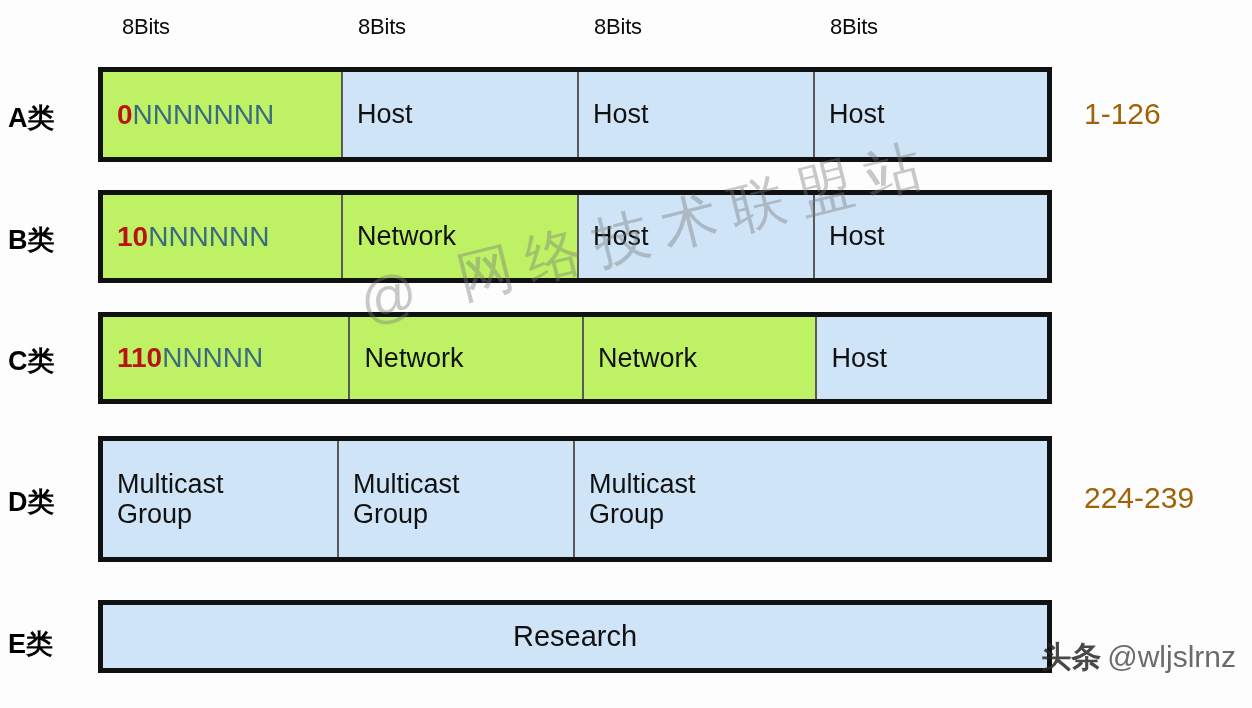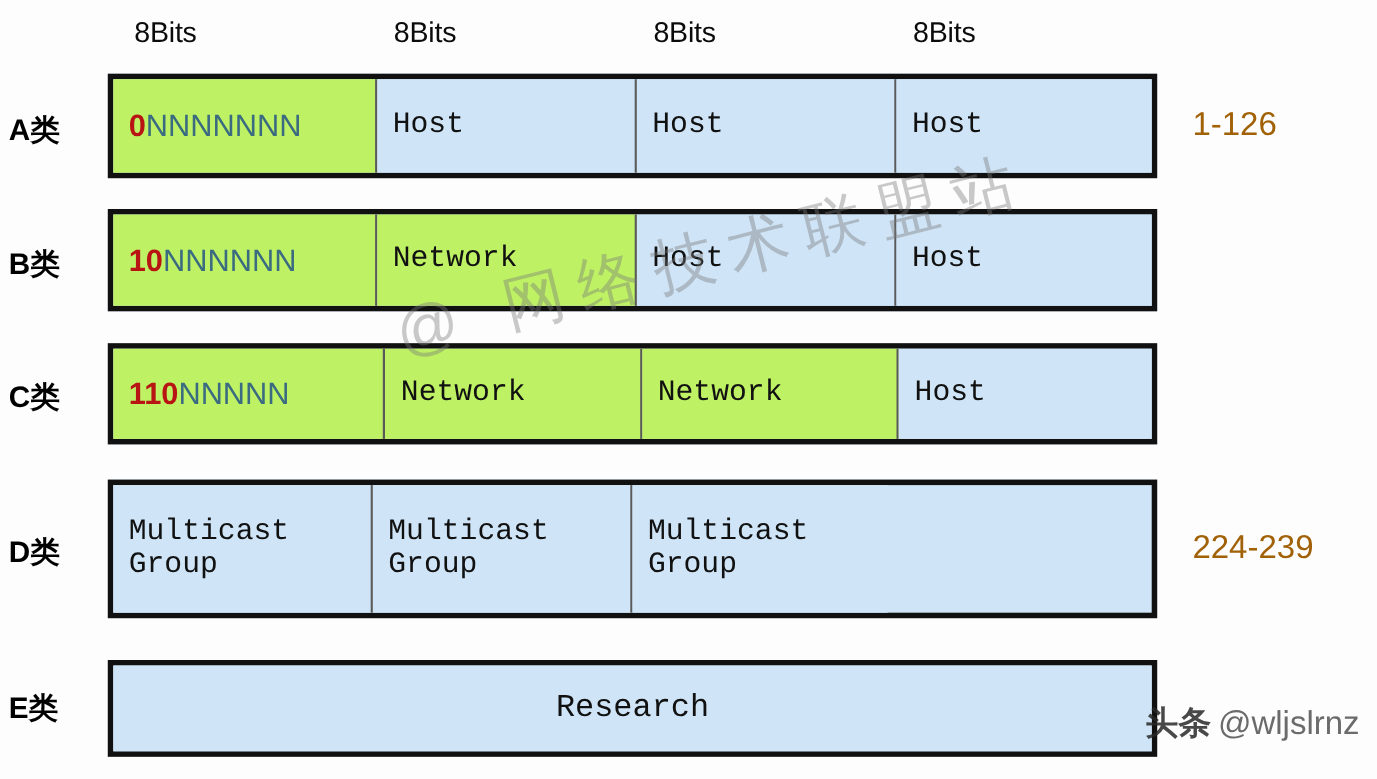--- a/index.html
+++ b/index.html
@@ -25,21 +25,21 @@
   
   .bits-header {
     position: absolute;
     top: 14px;
     left: 0;
     width: 1252px;
     height: 42px;
   }
   .bits-label {
     position: absolute;
-    font-size: 26px;
+    font-size: 22px;
     color: #0b0b0b;
     font-family: "Liberation Sans", sans-serif;
     letter-spacing: -0.2px;
     white-space: nowrap;
   }
 
   
   .class-label {
     position: absolute;
     left: 8px;
@@ -81,21 +81,21 @@
   }
   .cell:last-child { border-right: none; }
   .cell.yellow { background: #bef264; }
   .cell.blue   { background: #cfe5f7; }
   .cell.center { justify-content: center; padding-left: 0; }
 
   .cell-text {
     font-size: 27px;
     color: #111111;
     line-height: 1.12;
-    font-family: Liberation Mono, monospace;
+    font-family: Liberation Sans, sans-serif;
     white-space: pre-line;
   }
   .cell-text.big { font-size: 29px; }
 
   
   .bitpat {
     font-size: 28px;
     font-family: "Liberation Sans", sans-serif;
     white-space: nowrap;
     letter-spacing: 0px;
@@ -218,21 +218,21 @@
 Group</span>
     </div>
     <div class="cell blue" style="width:232px;">
       <span class="cell-text">Multicast
 Group</span>
     </div>
   </div>
   <span class="range-label" style="top:481px;">224-239</span>
 
   <span class="class-label" style="top:626px;">E类</span>
-  <div class="octet-bar" style="top:600px; height:88px;">
+  <div class="octet-bar" style="top:600px; height:73px;">
     <div class="cell blue center" style="width:944px;">
       <span class="cell-text big">Research</span>
     </div>
   </div>
 
   <div class="wm-center">@ 网络技术联盟站</div>
   <div class="wm-corner">
     <span class="tt">头条</span><span>@wljslrnz</span>
   </div>
 

